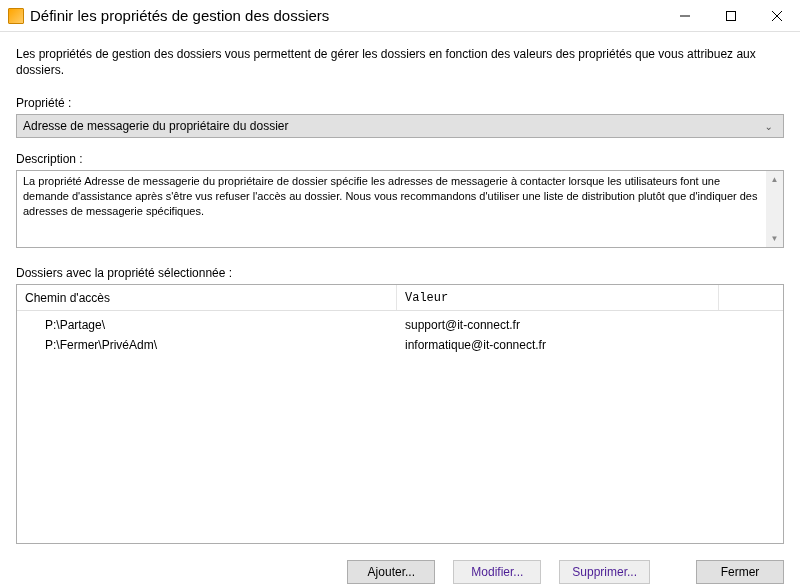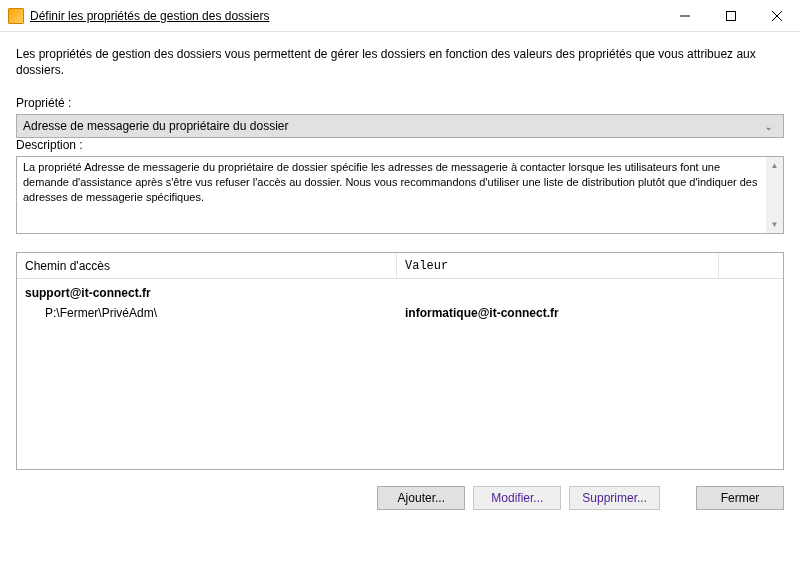--- a/index.html
+++ b/index.html
@@ -27,22 +27,21 @@
     .titlebar-icon {
       width: 16px;
       height: 16px;
       margin-right: 6px;
       background: linear-gradient(135deg, #ffa500, #ffcc66);
       border: 1px solid #cc8400;
       border-radius: 1px;
     }
     .titlebar-title {
       flex: 1;
-      font-size: 12px;
-      text-decoration: underline;
+      font-size: 15px;
     }
     .window-controls {
       display: flex;
       height: 100%;
     }
     .window-control {
       width: 46px;
       height: 100%;
       display: flex;
       align-items: center;
@@ -64,20 +63,21 @@
     }
     .dropdown {
       width: 100%;
       height: 24px;
       border: 1px solid #adadad;
       background: #e1e1e1;
       display: flex;
       align-items: center;
       padding: 0 6px;
       position: relative;
+      margin-bottom: 14px;
     }
     .dropdown-text {
       flex: 1;
     }
     .dropdown-arrow {
       font-size: 10px;
       color: #555;
       padding: 0 4px;
     }
     .textarea-wrap {
@@ -110,21 +110,21 @@
       width: 17px;
       height: 17px;
       display: flex;
       align-items: center;
       justify-content: center;
       font-size: 8px;
       color: #888;
     }
     .listview {
       border: 1px solid #adadad;
-      height: 218px;
+      height: 260px;
       background: #ffffff;
       margin-bottom: 14px;
     }
     .listview-header {
       display: flex;
       height: 26px;
       border-bottom: 1px solid #e0e0e0;
       background: #ffffff;
     }
     .col {
@@ -144,26 +144,25 @@
       height: 20px;
       align-items: center;
     }
     .cell-path {
       width: 380px;
       padding-left: 28px;
     }
     .cell-value {
       flex: 1;
       padding-left: 8px;
-      font-weight: bold;
     }
     .buttons {
       display: flex;
       justify-content: flex-end;
-      gap: 8px;
+      gap: 18px;
       padding-top: 2px;
     }
     .btn {
       min-width: 88px;
       height: 24px;
       border: 1px solid #adadad;
       background: #e1e1e1;
       font-family: inherit;
       font-size: 12px;
       padding: 0 12px;
@@ -216,28 +215,30 @@
 
   <div class="label">Description :</div>
   <div class="textarea-wrap">
     <div class="textarea">La propriété Adresse de messagerie du propriétaire de dossier spécifie les adresses de messagerie à contacter lorsque les utilisateurs font une demande d'assistance après s'être vus refuser l'accès au dossier. Nous vous recommandons d'utiliser une liste de distribution plutôt que d'indiquer des adresses de messagerie spécifiques.</div>
     <div class="scroll">
       <div class="scroll-btn">▲</div>
       <div class="scroll-btn">▼</div>
     </div>
   </div>
 
+  <div class="label">Dossiers avec la propriété sélectionnée :</div>
   <div class="listview">
     <div class="listview-header">
       <div class="col col-path">Chemin d'accès</div>
       <div class="col col-value">Valeur</div>
       <div class="col col-tail"></div>
     </div>
     <div class="listview-body">
       <div class="row">
+        <div class="cell-path">P:\Partage\</div>
         <div class="cell-value">support@it-connect.fr</div>
       </div>
       <div class="row">
         <div class="cell-path">P:\Fermer\PrivéAdm\</div>
         <div class="cell-value">informatique@it-connect.fr</div>
       </div>
     </div>
   </div>
 
   <div class="buttons">

